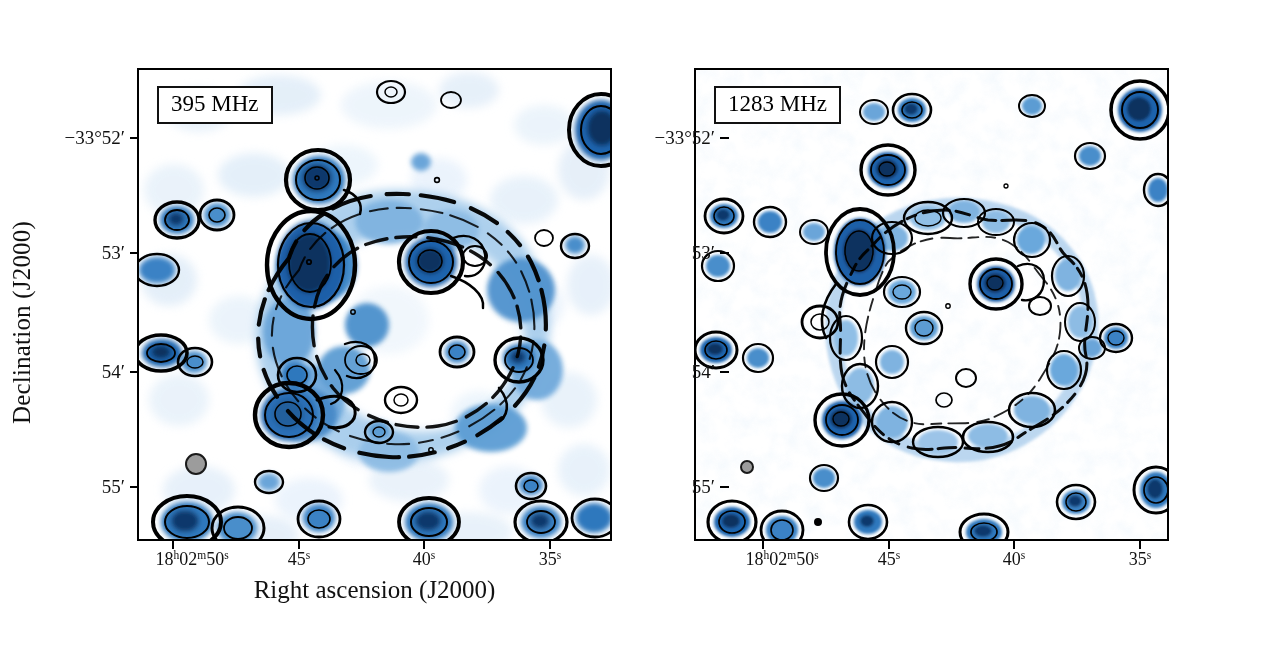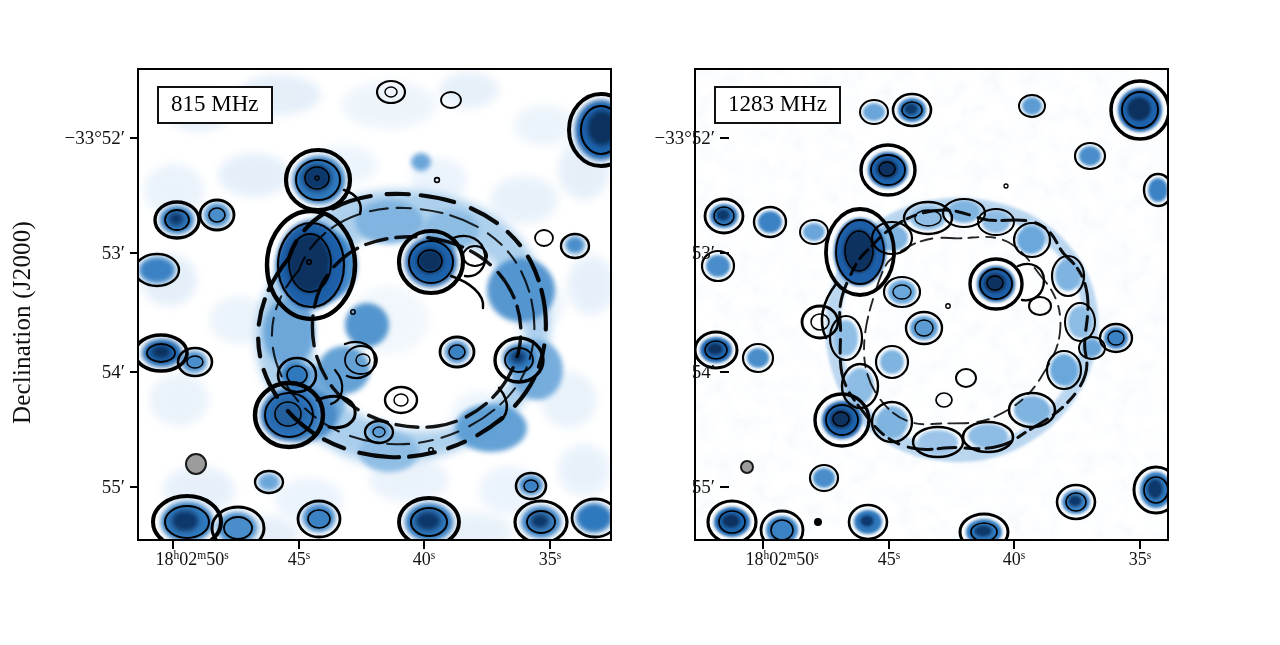--- a/index.html
+++ b/index.html
@@ -127,20 +127,21 @@
   }
   .xlab sup, .ylab sup { font-size: 0.64em; vertical-align: 0.52em; }
 </style>
 </head>
 <body>
 
 <div id="figure">
 
   <div class="ylabel">Declination (J2000)</div>
 
+  <div class="xlabel">Right ascension (J2000)</div>
 
   <div class="panel" id="panel-left">
     <div class="sky">
       <svg viewBox="0 0 471 469" preserveAspectRatio="none" shape-rendering="geometricPrecision">
         <defs>
           <filter id="softL" x="-30%" y="-30%" width="160%" height="160%">
             <feGaussianBlur stdDeviation="5"></feGaussianBlur>
           </filter>
           <filter id="medL" x="-30%" y="-30%" width="160%" height="160%">
             <feGaussianBlur stdDeviation="2.6"></feGaussianBlur>
@@ -337,21 +338,21 @@
           <ellipse cx="290" cy="452" rx="18" ry="14" stroke-width="2"></ellipse>
           <ellipse cx="402" cy="452" rx="26" ry="21" stroke-width="3.2"></ellipse>
           <ellipse cx="402" cy="452" rx="14" ry="11" stroke-width="1.8"></ellipse>
           <ellipse cx="456" cy="448" rx="23" ry="19" stroke-width="2.8"></ellipse>
         </g>
       </svg>
     </div>
 
     <div class="beam" style="left:46px; top:383px; width:22px; height:22px;"></div>
 
-    <div class="freq-tag">815 MHz</div>
+    <div class="freq-tag">395 MHz</div>
   </div>
 
   <div class="panel" id="panel-right">
     <div class="sky">
       <svg viewBox="0 0 471 469" preserveAspectRatio="none" shape-rendering="geometricPrecision">
         <defs>
           <filter id="softR" x="-30%" y="-30%" width="160%" height="160%">
             <feGaussianBlur stdDeviation="3.4"></feGaussianBlur>
           </filter>
           <filter id="medR" x="-30%" y="-30%" width="160%" height="160%">

